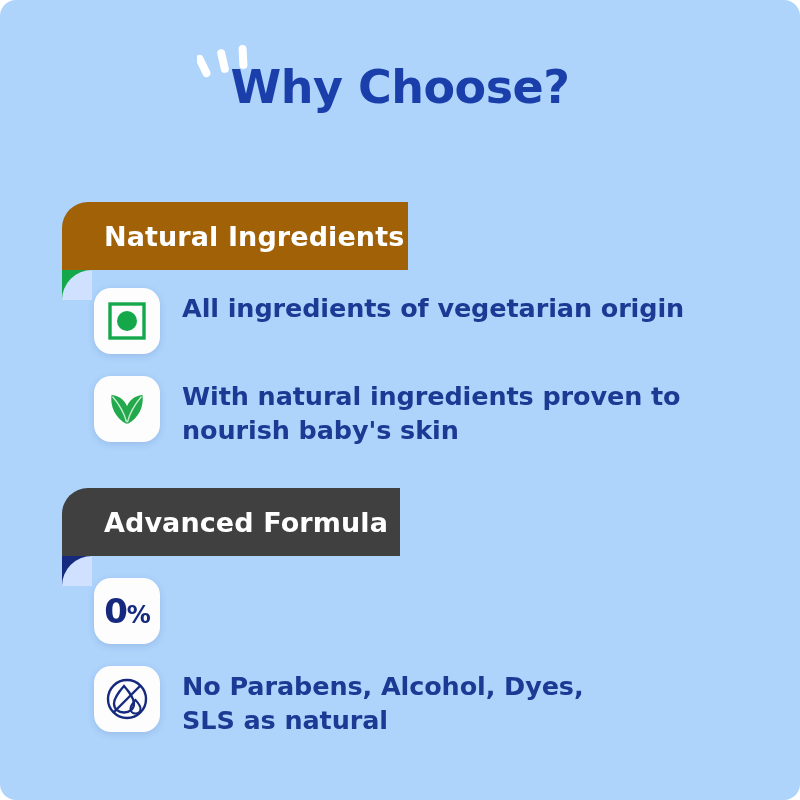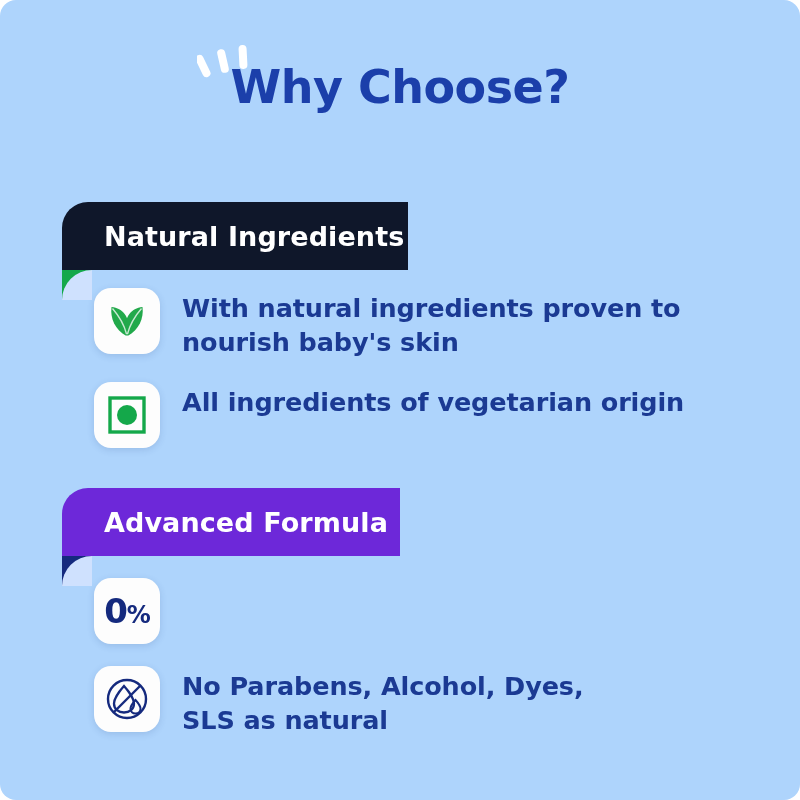--- a/index.html
+++ b/index.html
@@ -81,28 +81,28 @@
     position:absolute;
     left:0; top:0;
     width:60px; height:60px;
     border-radius:50%;
     background:#cfe1fe;
   }
 
   #ribbon-natural {
     top:202px;
     width:346px;
-    background:#0f172a;
+    background:#a16207;
   }
   #ribbon-natural .tail::before { background:#14A84A; }
 
   #ribbon-advanced {
     top:488px;
     width:338px;
-    background:#6d28d9;
+    background:#404040;
   }
   #ribbon-advanced .tail::before { background:#152A7E; }
 
   
   .group { position:absolute; left:94px; right:40px; }
   #group-natural  { top:288px; }
   #group-advanced { top:578px; }
 
   .feature-row {
     display:flex;
@@ -158,40 +158,40 @@
 
   <div class="ribbon" id="ribbon-natural">
     <span>Natural Ingredients</span>
     <span class="tail"></span>
   </div>
 
   <div class="group" id="group-natural">
 
     <div class="feature-row">
       <div class="icon-tile">
+        <svg width="42" height="42" viewBox="0 0 42 42">
+          <rect x="4" y="4" width="34" height="34" fill="none" stroke="#14A84A" stroke-width="3.4"></rect>
+          <circle cx="21" cy="21" r="10" fill="#14A84A"></circle>
+        </svg>
+      </div>
+      <div class="feature-text">All ingredients of vegetarian origin</div>
+    </div>
+
+    <div class="feature-row">
+      <div class="icon-tile">
         <svg width="44" height="44" viewBox="0 0 44 44">
           <path d="M21.5 37 C10 31 5 19 6.5 8 C18 9 25 19 23 30 Z" fill="#22A94B"></path>
           <path d="M22.5 37 C34 31 39 19 37.5 8 C26 9 19 19 21 30 Z" fill="#22A94B"></path>
           <path d="M7.5 9.5 C14 17 19 25 21.5 35" stroke="#ffffff" stroke-width="1.4" fill="none" opacity="0.75"></path>
           <path d="M36.5 9.5 C30 17 25 25 22.5 35" stroke="#ffffff" stroke-width="1.4" fill="none" opacity="0.75"></path>
         </svg>
       </div>
       <div class="feature-text">With natural ingredients proven to nourish baby's skin</div>
     </div>
 
-    <div class="feature-row">
-      <div class="icon-tile">
-        <svg width="42" height="42" viewBox="0 0 42 42">
-          <rect x="4" y="4" width="34" height="34" fill="none" stroke="#14A84A" stroke-width="3.4"></rect>
-          <circle cx="21" cy="21" r="10" fill="#14A84A"></circle>
-        </svg>
-      </div>
-      <div class="feature-text">All ingredients of vegetarian origin</div>
-    </div>
-
   </div>
 
   <div class="ribbon" id="ribbon-advanced">
     <span>Advanced Formula</span>
     <span class="tail"></span>
   </div>
 
   <div class="group" id="group-advanced">
 
     <div class="feature-row">

